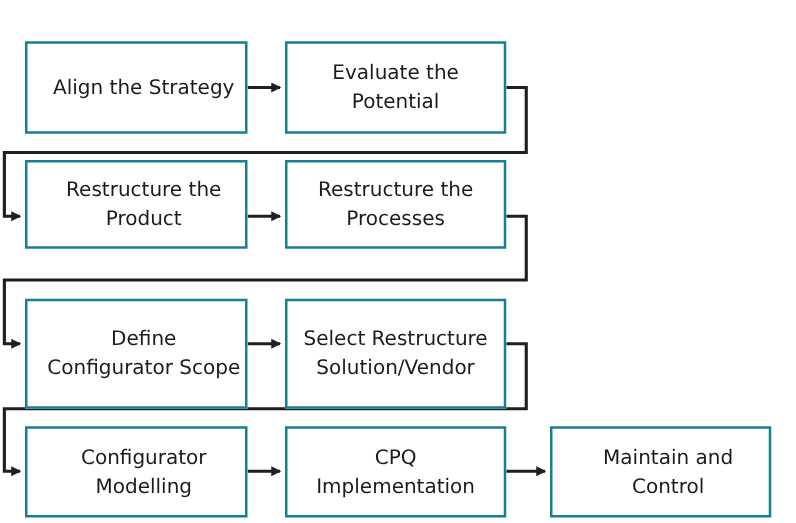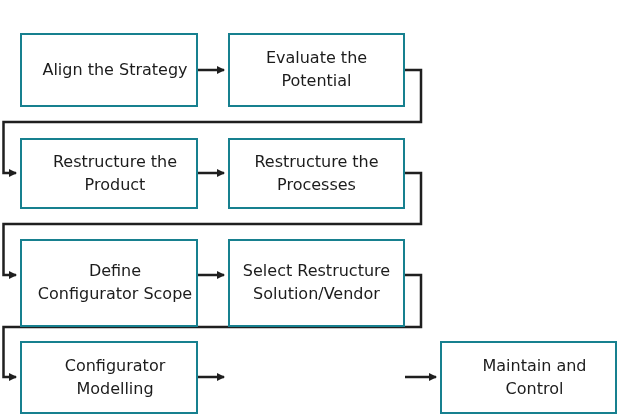--- a/index.html
+++ b/index.html
@@ -32,21 +32,21 @@
     line-height: 1.42;
     white-space: pre-line;
     padding: 0 2px;
   }
   
   .c1 { left: 20px;  width: 178px; padding-left: 12px; }
   .c2 { left: 228px; width: 177px; }
   .c3 { left: 440px; width: 177px; padding-left: 12px; }
   
   .r1 { top: 33px;  height: 74px; }
-  .r2 { top: 138px; height: 71px; }
+  .r2 { top: 128px; height: 71px; }
   .r3 { top: 239px; height: 88px; }
   .r4 { top: 341px; height: 73px; align-items: center; }
   .conn {
     fill: none;
     stroke: #1f1f1f;
     stroke-width: 2.5;
   }
 </style>
 </head>
 <body>
@@ -100,18 +100,22 @@
   </div>
   <div class="step c2 r3">
     <span class="lbl">Select Restructure
 Solution/Vendor</span>
   </div>
 
   <div class="step c1 r4">
     <span class="lbl">Configurator
 Modelling</span>
   </div>
+  <div class="step c2 r4">
+    <span class="lbl">CPQ
+Implementation</span>
+  </div>
   <div class="step c3 r4">
     <span class="lbl">Maintain and
 Control</span>
   </div>
 
 </div>
 
 </body></html>

